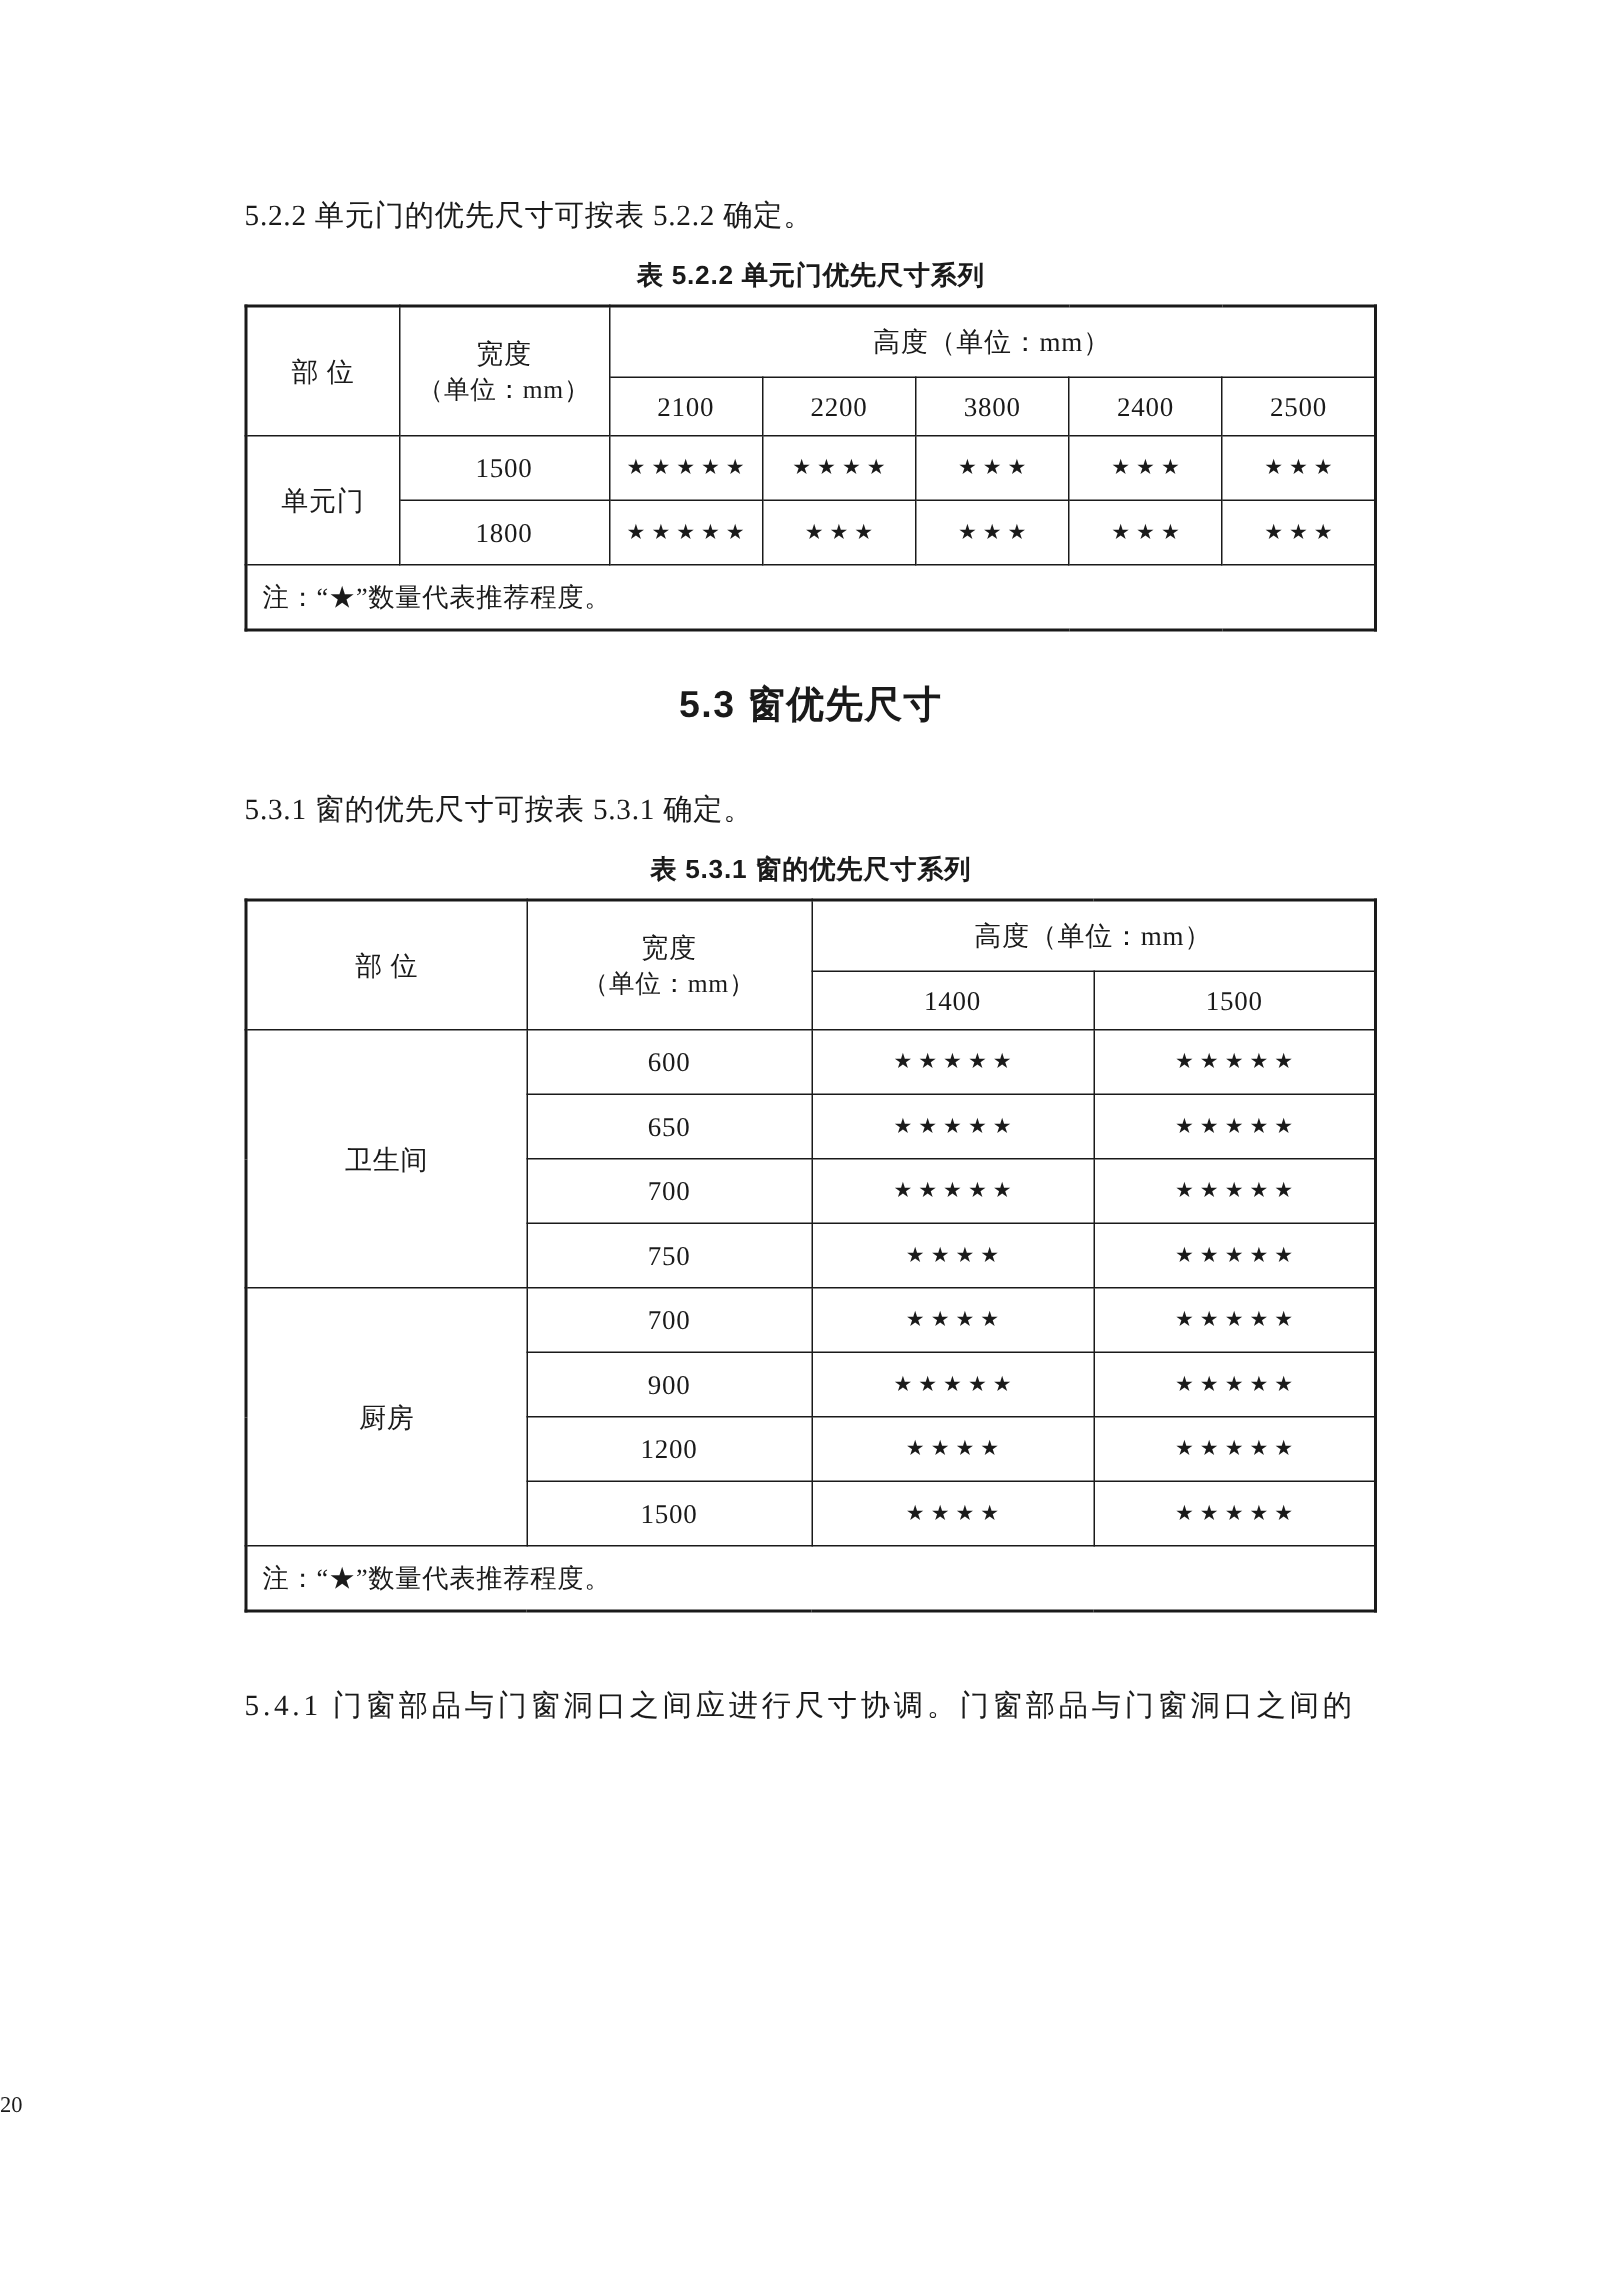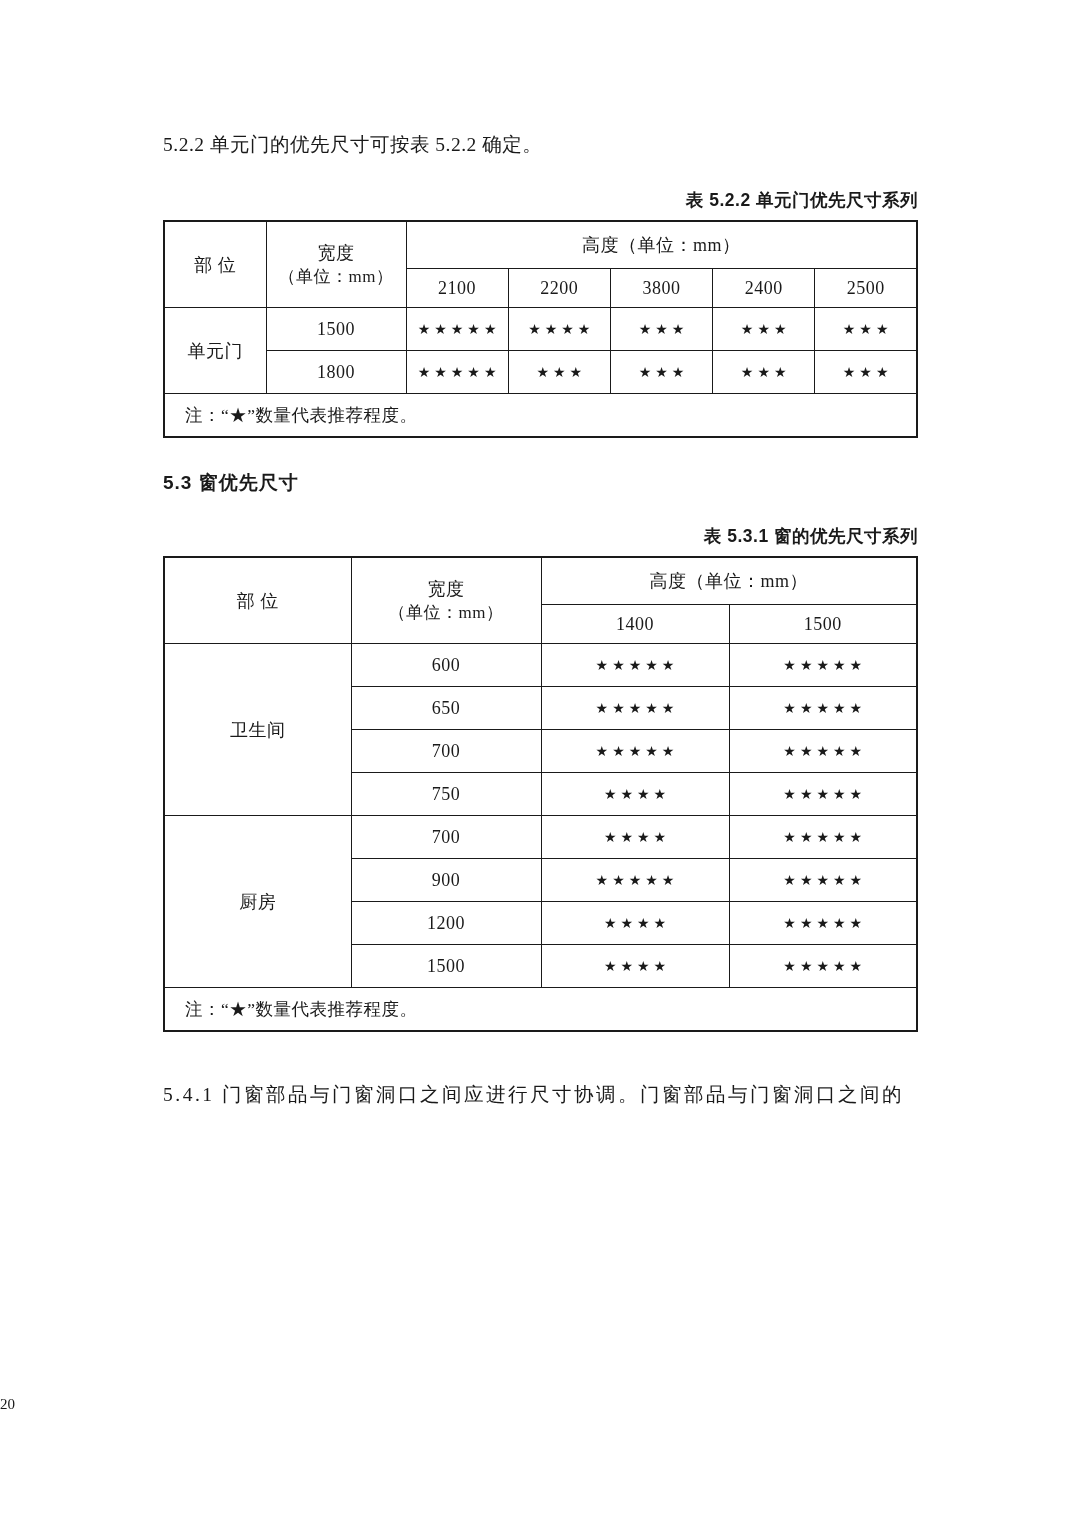--- a/index.html
+++ b/index.html
@@ -6,41 +6,41 @@
   body{
     width:1080px;height:1527px;background:#ffffff;
     font-family:"Liberation Serif","DejaVu Serif",serif;
     color:#1a1a1a;
   }
   .page{position:relative;width:1080px;height:1527px;overflow:hidden;background:#fff;}
   .content{position:absolute;left:163px;top:130px;width:755px;}
   .para{font-size:19.5px;line-height:30px;letter-spacing:0.5px;}
   .tbl-title{
     font-family:"Liberation Sans","DejaVu Sans",sans-serif;
-    font-weight:bold;font-size:17.5px;text-align:right;
-    margin-top:28px;margin-bottom:8px;letter-spacing:0.5px;
+    font-weight:bold;font-size:17.5px;text-align:center;
+    margin-top:11px;margin-bottom:8px;letter-spacing:0.5px;
   }
   .heading{
     font-family:"Liberation Sans","DejaVu Sans",sans-serif;
-    font-weight:bold;font-size:19px;letter-spacing:1px;
+    font-weight:bold;font-size:25px;text-align:center;letter-spacing:1px;
   }
   table{
     width:100%;border-collapse:collapse;table-layout:fixed;
     border:2px solid #1a1a1a;
   }
   td{
     border:1px solid #1a1a1a;text-align:center;vertical-align:middle;
     font-size:18px;padding:0;letter-spacing:0.5px;
   }
   .hrow1 td{height:46px;}
   .hrow2 td{height:38px;}
   .drow td{height:42px;}
   .unit-line{font-size:17px;}
   .stars{font-size:14px;letter-spacing:4px;text-indent:4px;}
-  .note-cell{text-align:left;padding:9px 20px;font-size:17.5px;height:20px;}
+  .note-cell{text-align:left;padding:9px 10px;font-size:17.5px;height:20px;}
   .heading-53{margin-top:32px;}
   .para-531{margin-top:40px;}
   .heading-54{margin-top:30px;}
   .para-541{margin-top:38px;}
   .para-541 .ln{font-size:19.5px;line-height:50px;}
   .para-541 .ln1{letter-spacing:2.5px;}
   .page-number{
     position:absolute;top:1396px;left:0;width:1080px;
     font-size:15px;
   }
@@ -99,20 +99,21 @@
         <td class="stars">★★★</td>
       </tr>
       <tr>
         <td colspan="7" class="note-cell">注：“★”数量代表推荐程度。</td>
       </tr>
     </tbody>
       </table>
 
     <div class="heading heading-53">5.3 窗优先尺寸</div>
 
+    <div class="para para-531">5.3.1 窗的优先尺寸可按表 5.3.1 确定。</div>
 
     <div class="tbl-title">表 5.3.1 窗的优先尺寸系列</div>
 
     <table>
       <colgroup>
         <col style="width:187px">
           <col style="width:190px">
           <col>
           <col>
       </colgroup>

